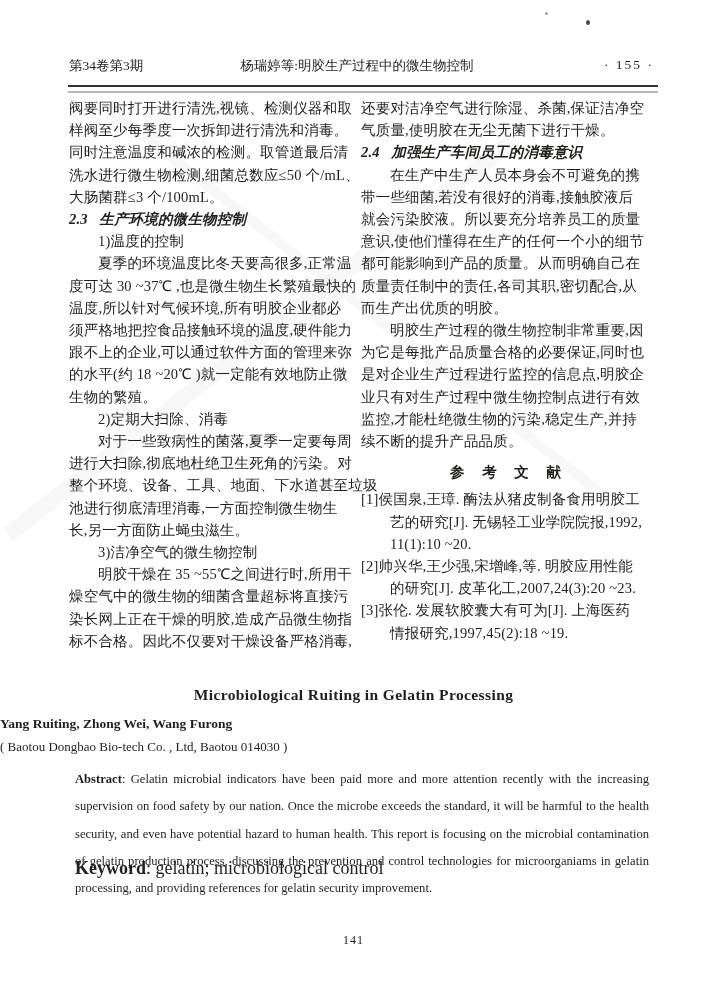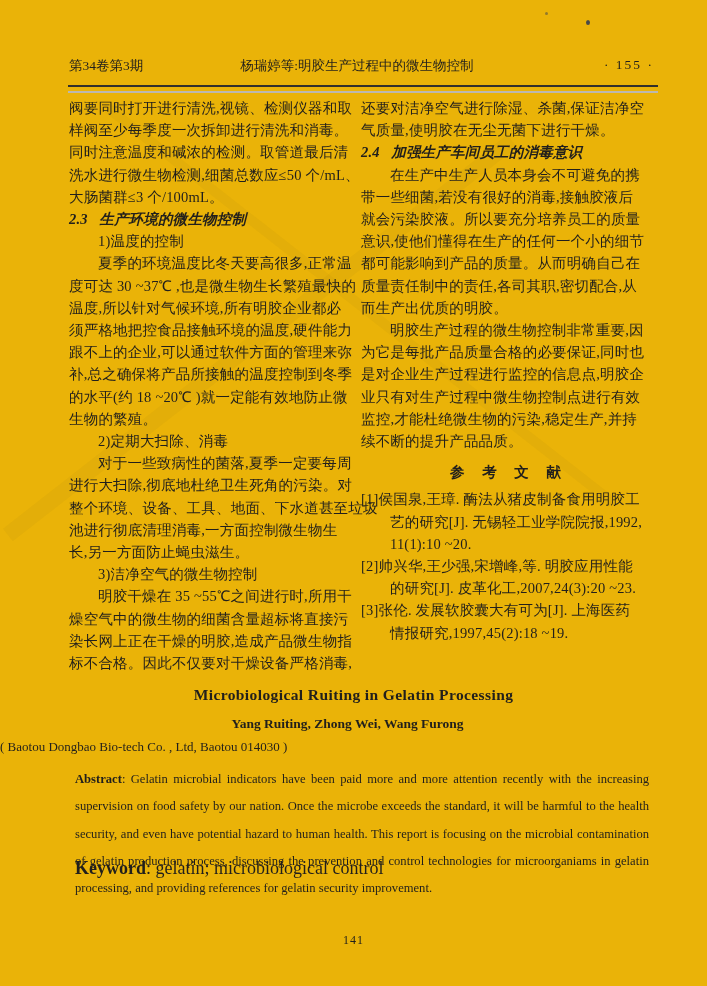--- a/index.html
+++ b/index.html
@@ -1,21 +1,21 @@
 <!DOCTYPE html>
 <html><head>
 <meta charset="utf-8">
 <style>
   html,body{margin:0;padding:0;}
   body{background:#e9e8e5;}
   .page{
     position:relative;
     width:707px;height:986px;
     margin:0 auto;
-    background:#eab308;
+    background:#ffffff;
     color:#211f1c;
     font-family:"Liberation Serif", serif;
     overflow:hidden;
   }
   
   .wm{position:absolute;background:rgba(60,60,60,0.035);pointer-events:none;}
   .wm1{width:640px;height:16px;left:-60px;top:330px;transform:rotate(-38deg);}
   .wm2{width:640px;height:10px;left:40px;top:300px;transform:rotate(38deg);}
   .speck{position:absolute;border-radius:50%;background:#4a4a48;}
   .speck1{width:4px;height:5px;left:586px;top:20px;}
@@ -39,21 +39,21 @@
   .col-right{left:361px;width:296px;}
   .ln{line-height:22.2px;white-space:pre;letter-spacing:0.2px;}
   .ln.para{text-indent:2em;}
   .ln.sec{font-weight:bold;font-style:italic;}
   .ln.hd{font-weight:bold;}
   .ln.ctr{text-align:center;font-weight:bold;letter-spacing:7px;margin:9px 0 5px;}
   .ln.refc{padding-left:2em;}
 
   .en-title{position:absolute;top:686px;left:0;right:0;text-align:center;
     font-size:15.5px;font-weight:bold;letter-spacing:0.4px;}
-  .en-authors{position:absolute;top:716px;left:0;right:12px;text-align:center;
+  .en-authors{position:absolute;top:716px;left:0;right:12px;text-align:left;
     font-size:13.5px;font-weight:bold;}
   .en-affil{position:absolute;top:739px;left:0;right:0;text-align:left;font-size:13px;}
   .abstract{
     position:absolute;top:766px;left:75px;width:574px;
     font-size:12.6px;line-height:27.3px;text-align:justify;
   }
   .keyword{position:absolute;top:858px;left:75px;width:574px;font-size:18px;}
   .folio{position:absolute;top:933px;left:0;right:0;text-align:center;font-size:12px;letter-spacing:1px;}
   b{font-weight:bold;}
 </style>
@@ -81,21 +81,20 @@
       <div class="ln">同时注意温度和碱浓的检测。取管道最后清</div>
       <div class="ln">洗水进行微生物检测,细菌总数应≤50 个/mL、</div>
       <div class="ln">大肠菌群≤3 个/100mL。</div>
       <div class="ln sec">2.3   生产环境的微生物控制</div>
       <div class="ln para">1)温度的控制</div>
       <div class="ln para">夏季的环境温度比冬天要高很多,正常温</div>
       <div class="ln">度可达 30 ~37℃ ,也是微生物生长繁殖最快的</div>
       <div class="ln">温度,所以针对气候环境,所有明胶企业都必</div>
       <div class="ln">须严格地把控食品接触环境的温度,硬件能力</div>
       <div class="ln">跟不上的企业,可以通过软件方面的管理来弥</div>
-      <div class="ln">补,总之确保将产品所接触的温度控制到冬季</div>
       <div class="ln">的水平(约 18 ~20℃ )就一定能有效地防止微</div>
       <div class="ln">生物的繁殖。</div>
       <div class="ln para">2)定期大扫除、消毒</div>
       <div class="ln para">对于一些致病性的菌落,夏季一定要每周</div>
       <div class="ln">进行大扫除,彻底地杜绝卫生死角的污染。对</div>
       <div class="ln">整个环境、设备、工具、地面、下水道甚至垃圾</div>
       <div class="ln">池进行彻底清理消毒,一方面控制微生物生</div>
       <div class="ln">长,另一方面防止蝇虫滋生。</div>
       <div class="ln para">3)洁净空气的微生物控制</div>
       <div class="ln para">明胶干燥在 35 ~55℃之间进行时,所用干</div>

